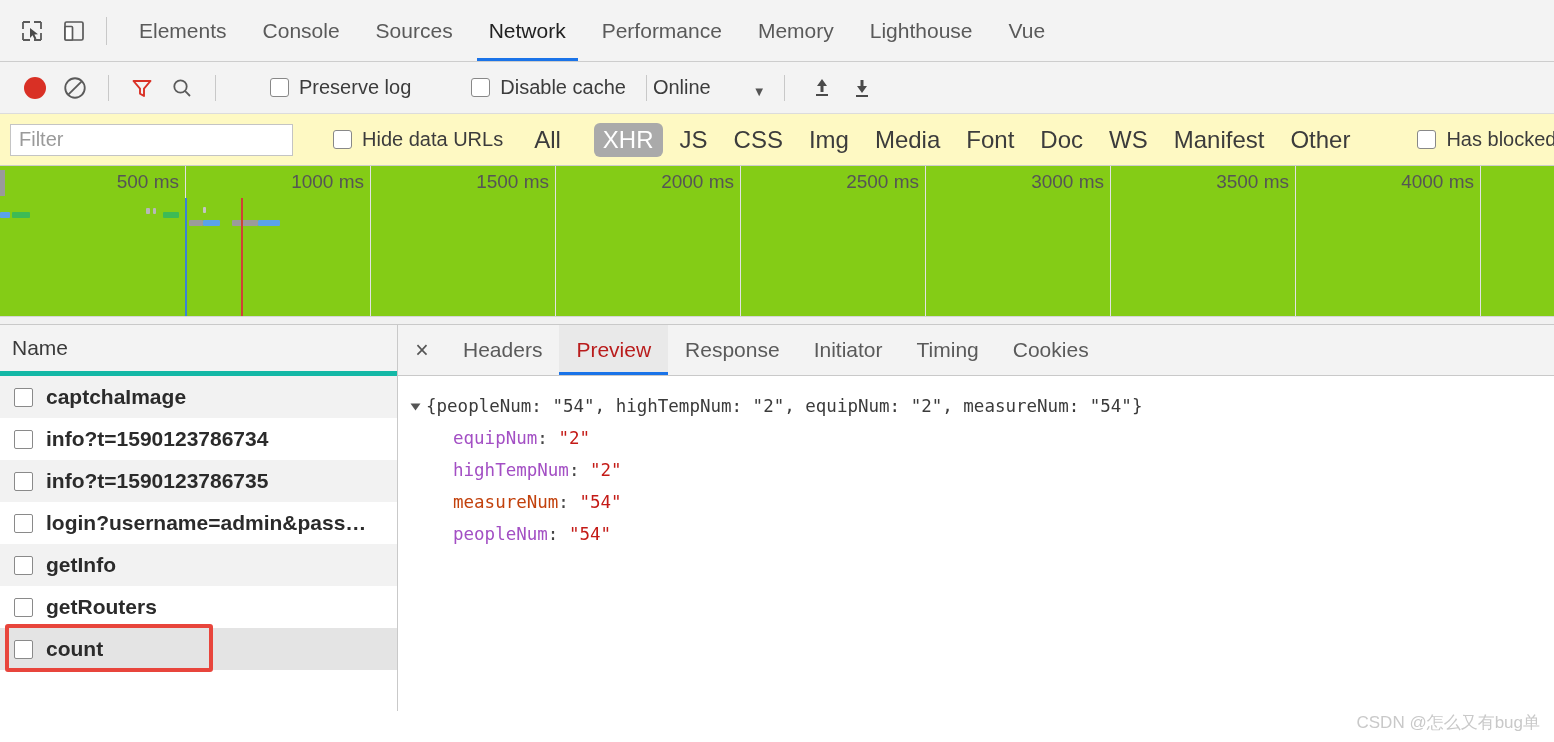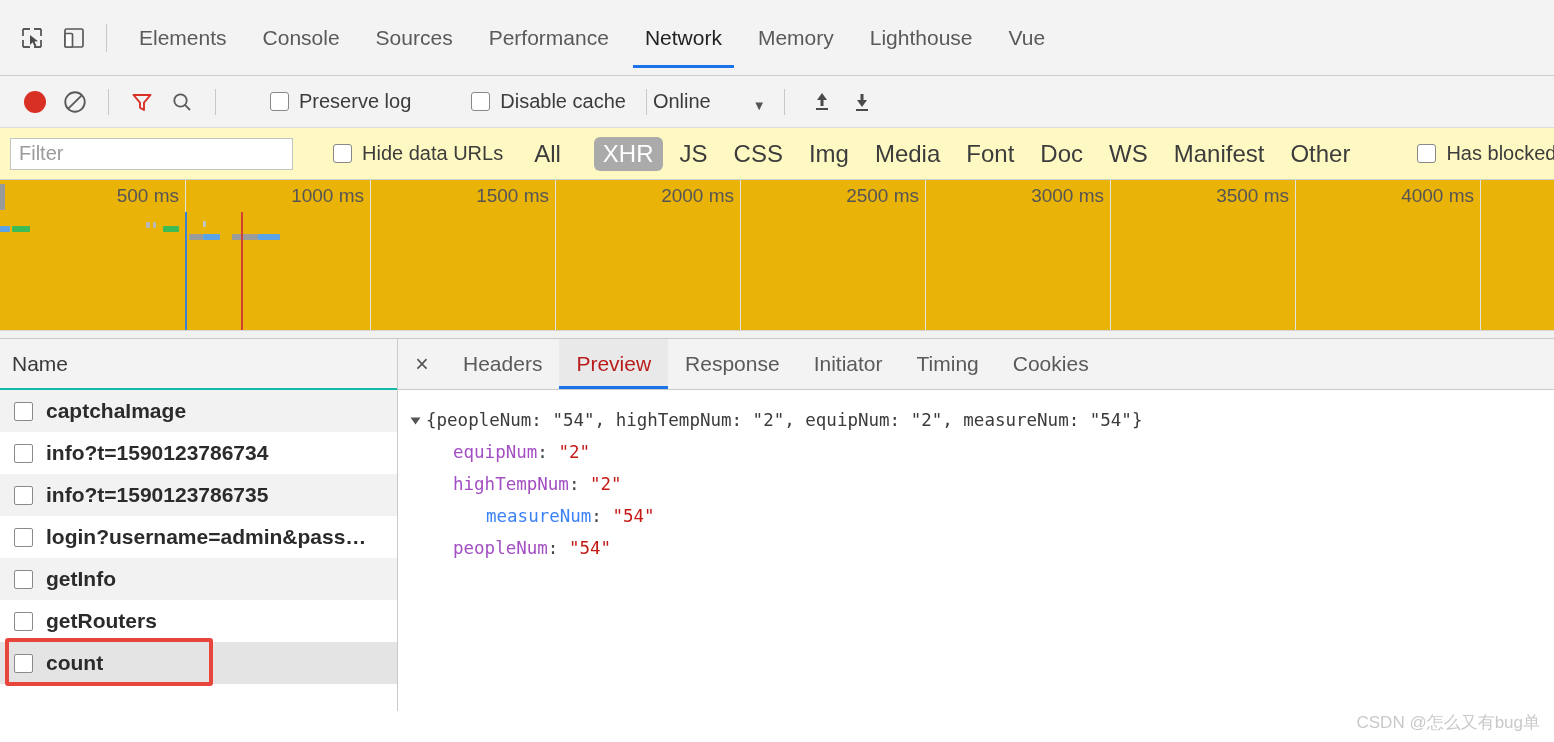--- a/index.html
+++ b/index.html
@@ -12,21 +12,21 @@
     height: 742px;
     font-family: "Liberation Sans", sans-serif;
     font-size: 19px;
     color: #333333;
     overflow: hidden;
     position: relative;
   }
 
   
   .devtools-tabbar {
-    height: 76px;
+    height: 62px;
     background: #f3f3f3;
     border-bottom: 1px solid #cdcdcd;
     display: flex;
     align-items: center;
     padding: 0 0 0 14px;
     box-sizing: border-box;
     position: relative;
   }
   .tool-icon-btn {
     width: 36px;
@@ -170,21 +170,21 @@
   .chip-sep {
     width: 1px;
     height: 26px;
     background: #c8c8c8;
     margin: 0 8px;
   }
 
   
   .overview {
     height: 158px;
-    background: #eab308;
+    background: #84cc16;
     border-bottom: 1px solid #c9c9c9;
     position: relative;
     overflow: hidden;
   }
   .ov-grid {
     position: absolute;
     inset: 0;
   }
   .ov-tick {
     position: absolute;
@@ -238,21 +238,21 @@
     flex: 0 0 397px;
     border-right: 1px solid #c9c9c9;
     display: flex;
     flex-direction: column;
     background: #fff;
     overflow: hidden;
   }
   .names-head {
     height: 51px;
     background: #f3f3f3;
-    border-bottom: 2px solid #14b8a6;
+    border-bottom: 5px solid #14b8a6;
     display: flex;
     align-items: center;
     padding-left: 12px;
     font-size: 21px;
     color: #3a3a3a;
     box-sizing: border-box;
   }
   .names-list { flex: 1; overflow: hidden; }
   .name-row {
     height: 42px;
@@ -400,22 +400,22 @@
     <svg width="24" height="24" viewBox="0 0 24 24">
       <rect x="3" y="3" width="18" height="18" rx="1.5" stroke="#5a5a5a" stroke-width="1.7" fill="none"></rect>
       <rect x="3" y="7.5" width="7.5" height="13.5" rx="1" stroke="#5a5a5a" stroke-width="1.7" fill="#fff"></rect>
     </svg>
   </div>
   <div class="vsep"></div>
 
   <div class="panel-tab">Elements</div>
   <div class="panel-tab">Console</div>
   <div class="panel-tab">Sources</div>
+  <div class="panel-tab active">Network</div>
   <div class="panel-tab">Performance</div>
-  <div class="panel-tab active">Network</div>
   <div class="panel-tab">Memory</div>
   <div class="panel-tab">Lighthouse</div>
   <div class="panel-tab">Vue</div>
 </div>
 
 <div class="net-toolbar">
   <div class="tb-btn">
     <div class="record-dot"></div>
   </div>
   <div class="tb-btn">
@@ -580,21 +580,21 @@
       <div class="dtab">Cookies</div>
     </div>
     <div class="json-view">
       <div class="json-summary">
         <span class="disclosure"></span>
         <span>{peopleNum: "54", highTempNum: "2", equipNum: "2", measureNum: "54"}</span>
       </div>
       <div id="json-props">
           <div class="json-prop"><span class="jkey" style="color: rgb(163, 79, 196);">equipNum</span><span class="jpunc">: </span><span class="jstr" style="color: rgb(196, 26, 22);">"2"</span></div>
           <div class="json-prop"><span class="jkey" style="color: rgb(163, 79, 196);">highTempNum</span><span class="jpunc">: </span><span class="jstr" style="color: rgb(196, 26, 22);">"2"</span></div>
-          <div class="json-prop"><span class="jkey" style="color: #3b82f6; margin-left: 33px;">measureNum</span><span class="jpunc">: </span><span class="jstr" style="color: rgb(196, 26, 22);">"54"</span></div>
+          <div class="json-prop"><span class="jkey" style="color: #c2410c;">measureNum</span><span class="jpunc">: </span><span class="jstr" style="color: rgb(196, 26, 22);">"54"</span></div>
           <div class="json-prop"><span class="jkey" style="color: rgb(163, 79, 196);">peopleNum</span><span class="jpunc">: </span><span class="jstr" style="color: rgb(196, 26, 22);">"54"</span></div>
         </div>
     </div>
   </div>
 </div>
 
 <div class="bottom-fill"></div>
 <div class="watermark">CSDN @怎么又有bug单</div>
 
 </body></html>

